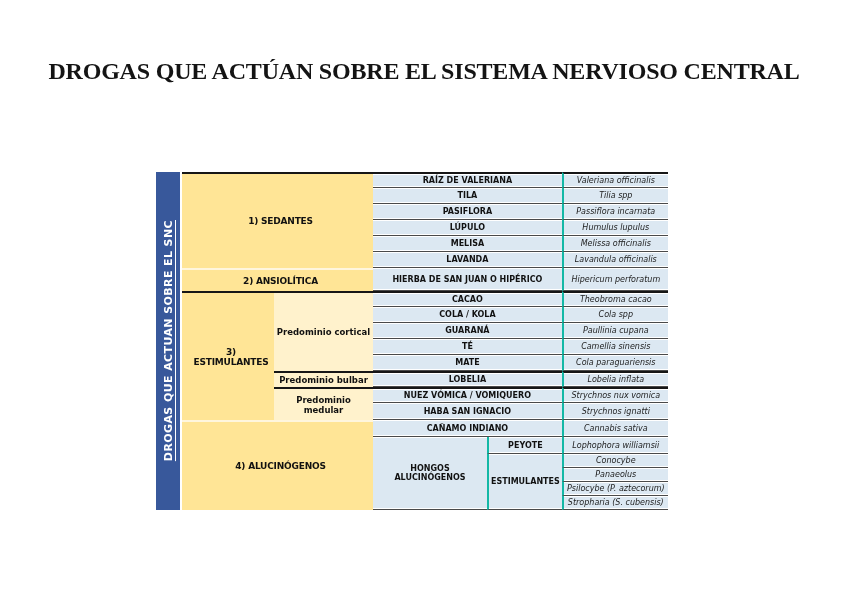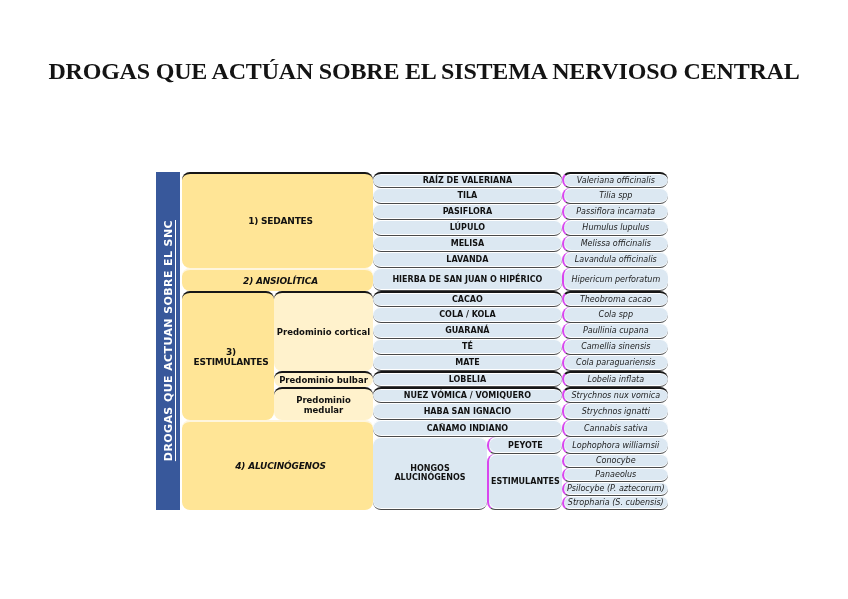--- a/index.html
+++ b/index.html
@@ -23,41 +23,41 @@
     display:flex;align-items:center;justify-content:center;
   }
   .sidebar .vtext{
     writing-mode:vertical-rl;transform:rotate(180deg);
     color:#ffffff;font-weight:bold;font-size:11px;letter-spacing:0.4px;
     text-decoration:underline;white-space:nowrap;
   }
   table.drug-table{border-collapse:separate;border-spacing:0;table-layout:fixed;}
   .drug-table td{
     padding:0 2px;margin:0;text-align:center;vertical-align:middle;
-    box-sizing:border-box;overflow:hidden;border-radius:8px;
+    box-sizing:border-box;overflow:hidden;
   }
   
   tr.rA{height:16px;} tr.rB{height:23px;} tr.rC{height:16px;}
   tr.rD{height:16px;} tr.rE{height:17px;} tr.rF{height:14px;}
   
   td.cat{background:var(--category);font-weight:bold;font-size:9px;letter-spacing:-0.2px;padding-left:8px;}
   td.sub{background:var(--subcategory);font-weight:bold;font-size:8.5px;}
   td.common{
     background:var(--cell);font-weight:bold;font-size:8px;
     border-bottom:1px solid var(--line-dark);
     box-shadow:inset 0 1px 0 #ffffff, inset 0 -1px 0 #ffffff;
   }
   td.sci{
     background:var(--cell);font-style:italic;font-size:8px;color:#1c1c1c;
     border-bottom:1px solid var(--line-dark);
     box-shadow:inset 0 1px 0 #ffffff, inset 0 -1px 0 #ffffff;
   }
-  td.vline{border-left:2px solid #d946ef;}
+  td.vline{border-left:2px solid #14b8a6;}
   td.secTop{border-top:2px solid var(--line-black);}
-  td.paleTop{border-top:2px solid var(--line-pale);font-style:italic;}
+  td.paleTop{border-top:2px solid var(--line-pale);}
 </style>
 </head>
 <body>
 
 <div class="page-title">DROGAS QUE ACTÚAN SOBRE EL SISTEMA NERVIOSO CENTRAL</div>
 
 <div class="table-wrap">
   <div class="sidebar">
     <span class="vtext">DROGAS QUE ACTUAN SOBRE EL SNC</span>
   </div>

